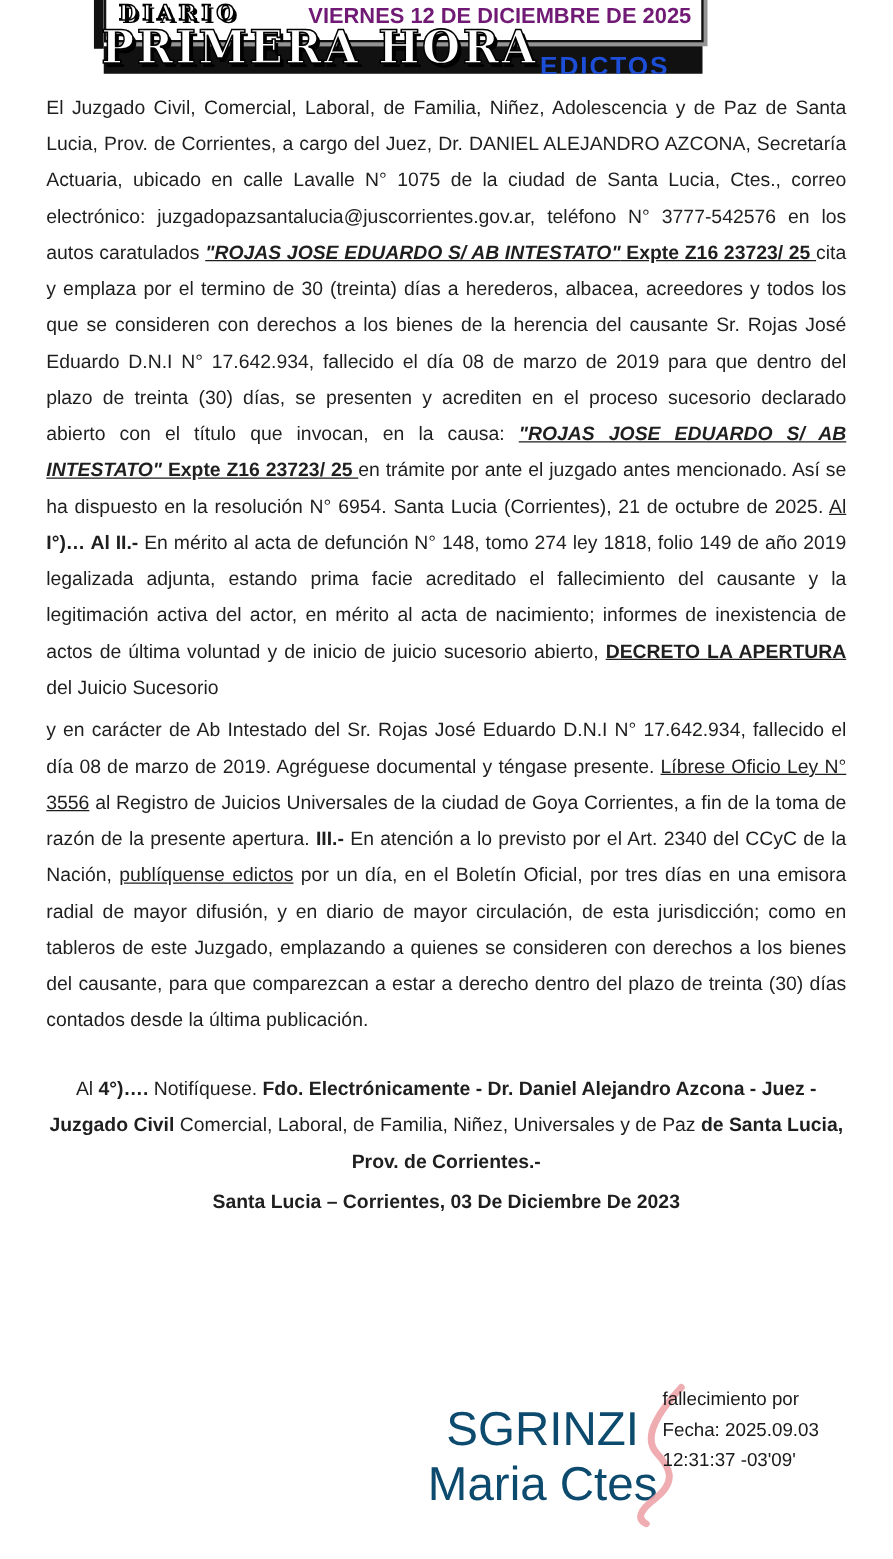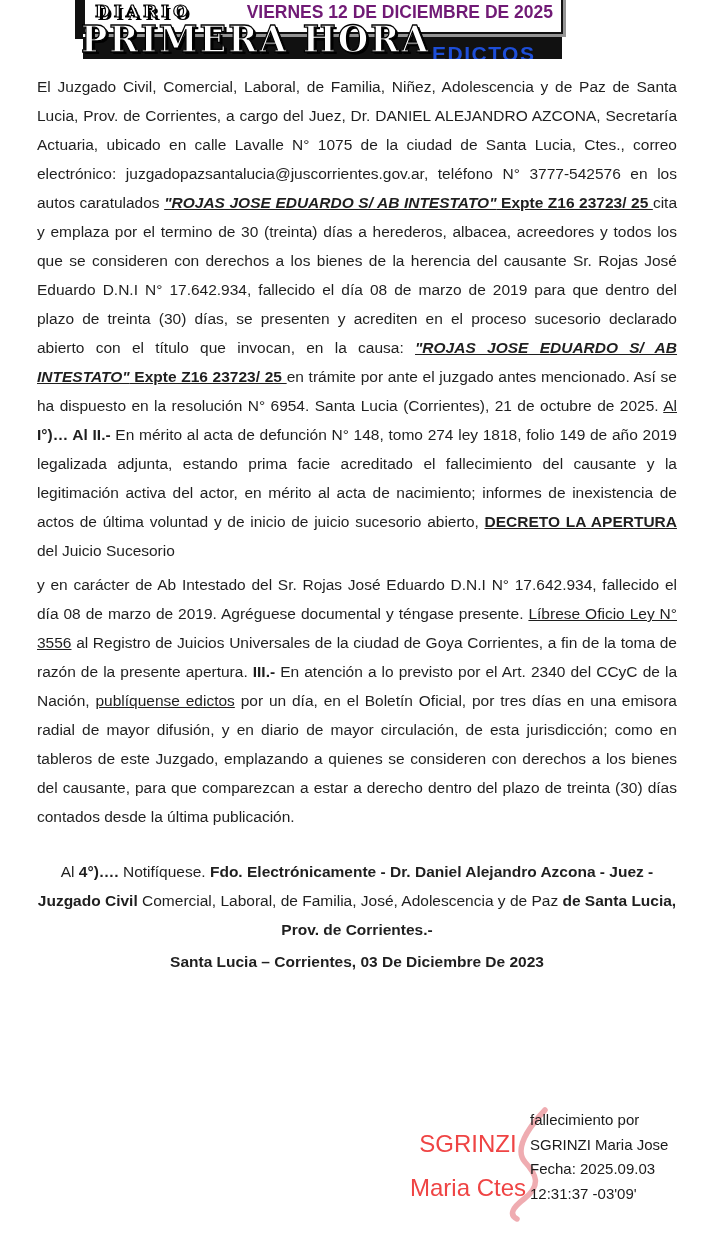--- a/index.html
+++ b/index.html
@@ -71,22 +71,22 @@
   .i{font-style:italic;}
   .u{text-decoration:underline;}
 
   
   .signature{
     position:absolute;top:1108px;right:28px;
     display:flex;align-items:flex-start;
   }
   .sig-name{
     text-align:center;
-    font-size:24px;line-height:44px;font-weight:400;
-    color:#ef4444;margin-top:14px;white-space:nowrap;
+    font-size:38px;line-height:44px;font-weight:400;
+    color:#0c4a6e;margin-top:14px;white-space:nowrap;
   }
   .sig-details{
     position:relative;margin-left:4px;width:156px;
     font-size:15px;line-height:24.5px;color:#1a1a1a;
   }
   .sig-details .line{position:relative;z-index:1;white-space:nowrap;}
   .flourish{
     position:absolute;left:-26px;top:-4px;z-index:0;
   }
 </style>
@@ -101,33 +101,32 @@
     <div class="blackstrip"></div>
     <div class="ornate diario">DIARIO</div>
     <div class="dateline">VIERNES 12 DE DICIEMBRE DE 2025</div>
     <div class="ornate primera">PRIMERA HORA</div>
     <div class="edictos">EDICTOS</div>
   </div>
 
   <div class="doc">
     <p class="para"><span>El Juzgado Civil, Comercial, Laboral, de Familia, Niñez, Adolescencia y de Paz de Santa Lucia,  Prov. de Corrientes, a cargo del Juez, Dr. DANIEL ALEJANDRO AZCONA, Secretaría Actuaria, ubicado en calle Lavalle N° 1075 de la ciudad de Santa Lucia, Ctes., correo electrónico: juzgadopazsantalucia@juscorrientes.gov.ar, teléfono N° 3777-542576 en los autos caratulados </span><span class="b i u">"ROJAS JOSE EDUARDO S/ AB INTESTATO"</span><span class="b u"> Expte Z16 23723/ 25 </span><span>cita y emplaza por el termino de 30 (treinta) días a herederos, albacea, acreedores y todos los que se consideren con derechos a los bienes de la herencia del causante Sr. Rojas José Eduardo D.N.I N° 17.642.934, fallecido el día 08 de marzo de 2019 para que dentro del plazo de treinta (30) días, se presenten y acrediten en el proceso sucesorio declarado abierto con el título que invocan, en la causa: </span><span class="b i u">"ROJAS JOSE EDUARDO S/ AB INTESTATO"</span><span class="b u"> Expte Z16 23723/ 25 </span><span>en trámite por ante el juzgado antes mencionado. Así se ha dispuesto en la resolución N°  6954. Santa Lucia (Corrientes), 21 de octubre de 2025. </span><span class="u">Al</span><span> </span><span class="b">I°)… Al II.-</span><span> En mérito al acta de defunción N° 148, tomo 274 ley 1818, folio 149 de año 2019 legalizada adjunta, estando prima facie acreditado el fallecimiento del causante y la legitimación activa del actor, en mérito al acta de nacimiento; informes de inexistencia de actos de última voluntad y de inicio de juicio sucesorio abierto, </span><span class="b u">DECRETO LA APERTURA</span><span> del Juicio Sucesorio</span></p>
     <p class="para"><span>y en carácter de Ab Intestado del Sr. Rojas José Eduardo D.N.I N° 17.642.934, fallecido el día 08 de marzo de 2019. Agréguese documental y téngase presente. </span><span class="u">Líbrese Oficio Ley N° 3556</span><span>  al Registro de Juicios Universales de la ciudad de Goya Corrientes, a fin de la toma de razón de la presente apertura. </span><span class="b">III.-</span><span> En atención a lo previsto por el Art. 2340 del CCyC de la Nación, </span><span class="u">publíquense edictos</span><span> por un día, en el Boletín Oficial, por tres días  en una emisora radial de mayor difusión, y  en diario de mayor circulación, de esta jurisdicción; como en tableros de este Juzgado, emplazando a quienes se consideren con derechos a los bienes del causante, para que comparezcan a estar a derecho dentro del plazo de treinta (30) días contados desde la última publicación.</span></p>
-    <p class="para center"><span>Al </span><span class="b">4°)…. </span><span>Notifíquese. </span><span class="b">Fdo. Electrónicamente - Dr. Daniel Alejandro Azcona - Juez - Juzgado Civil </span><span>Comercial, Laboral, de Familia, José, Adolescencia y de Paz </span><span class="b">de Santa Lucia,  Prov. de Corrientes.-</span></p>
+    <p class="para center"><span>Al </span><span class="b">4°)…. </span><span>Notifíquese. </span><span class="b">Fdo. Electrónicamente - Dr. Daniel Alejandro Azcona - Juez - Juzgado Civil </span><span>Comercial, Laboral, de Familia, Niñez, Universales y de Paz </span><span class="b">de Santa Lucia,  Prov. de Corrientes.-</span></p>
     <div class="docdate">Santa Lucia – Corrientes, 03 De Diciembre De 2023</div>
   </div>
 
   <div class="signature">
     <div class="sig-name">
       <div>SGRINZI</div>
       <div>Maria Ctes</div>
     </div>
     <div class="sig-details">
       <svg class="flourish" width="46" height="120" viewBox="0 0 46 120" aria-hidden="true">
         <path d="M41 6 C26 22 9 44 21 58 C32 70 38 81 20 95 C8 104 5 111 13 115" fill="none" stroke-width="5.5" stroke-linecap="round" opacity="0.9" stroke="#eda3a8"></path>
       </svg>
       <div class="line">fallecimiento por</div>
-      <div class="line">SGRINZI Maria Jose</div>
       <div class="line">Fecha: 2025.09.03</div>
       <div class="line">12:31:37 -03'09'</div>
     </div>
   </div>
 
 </div>
 
 </body></html>

